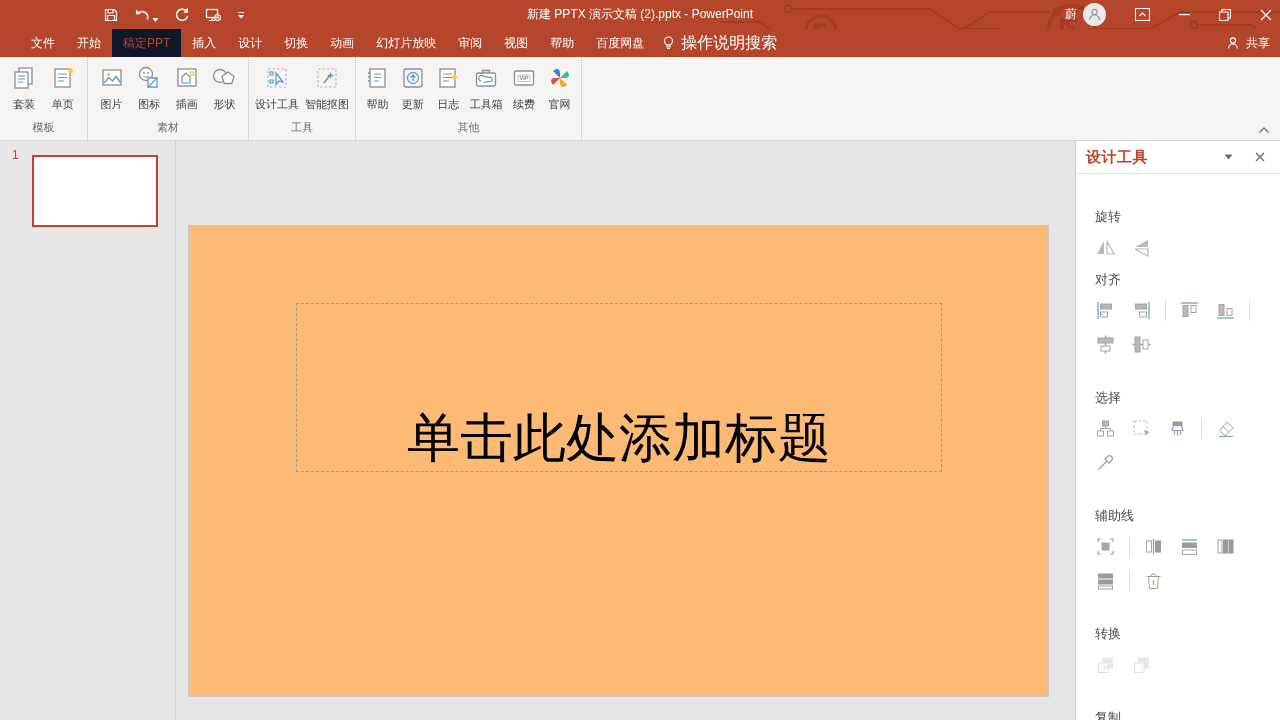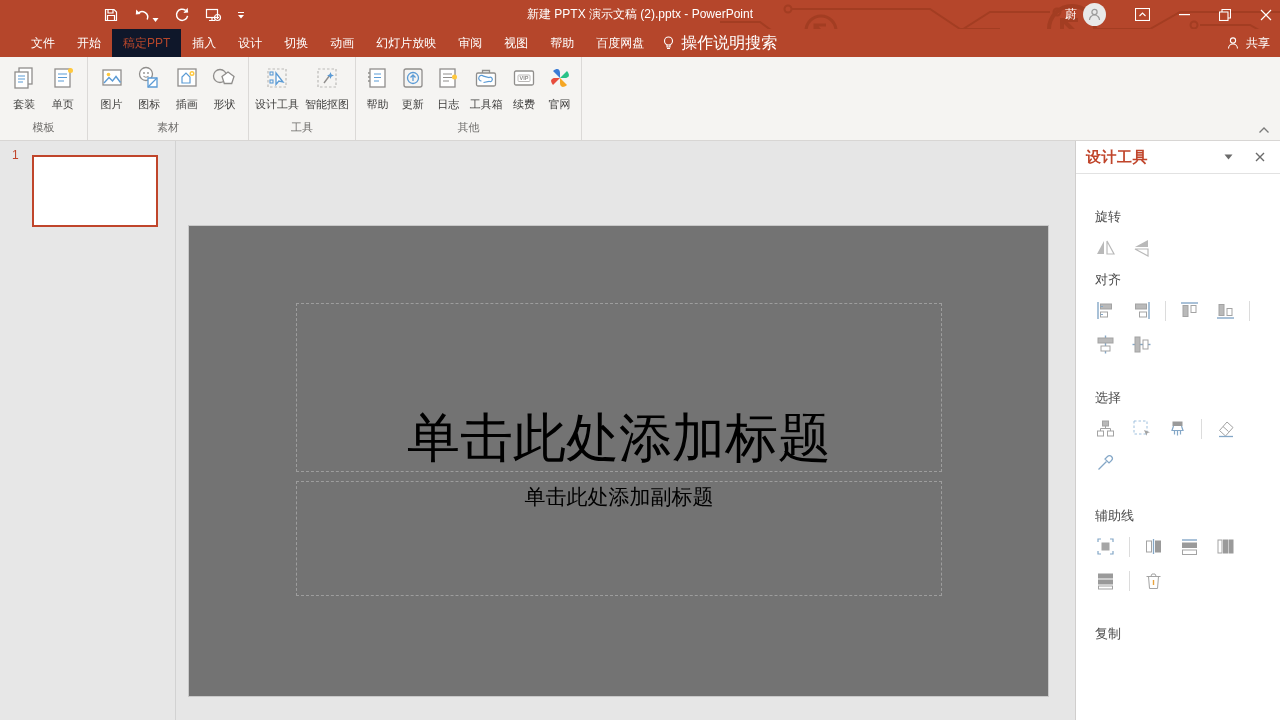--- a/index.html
+++ b/index.html
@@ -36,21 +36,21 @@
   .rbtn .rlabel { font-size:11px; color:#3f3e3d; margin-top:5px; white-space:nowrap; }
   .rgroup-label { text-align:center; font-size:11px; color:#6e6c6a; padding:1px 6px 5px; }
   .ribbon-collapse { position:absolute; right:10px; bottom:6px; }
 
   
   .main { flex:1; display:flex; min-height:0; }
   .thumbs { width:176px; background:#E7E7E7; border-right:1px solid #d2d2d2; position:relative; }
   .slide-num { position:absolute; left:12px; top:7px; color:#C0452B; font-size:12px; }
   .thumb { position:absolute; left:32px; top:14px; width:126px; height:72px; background:#fff; border:2px solid #C0452B; }
   .canvas { flex:1; position:relative; }
-  .slide { position:absolute; left:12px; top:84px; width:861px; height:472px; background:#737373; border:1px solid #c9c9c9; }
+  .slide { position:absolute; left:12px; top:84px; width:861px; height:472px; background:#fdba74; border:1px solid #c9c9c9; }
   .ph { position:absolute; border:1px dashed #9d9d9d; }
   .ph-title { left:107px; top:77px; width:646px; height:169px; display:flex; align-items:flex-end; justify-content:center; padding-bottom:2px; }
   .ph-title .t { font-size:53px; color:#000; line-height:1.15; white-space:nowrap; }
   .ph-sub { left:107px; top:255px; width:646px; height:115px; display:flex; align-items:flex-start; justify-content:center; padding-top:1px; }
   .ph-sub .t { font-size:21px; color:#000; }
 
   
   .panel { width:205px; background:#fff; border-left:1px solid #d0cecd; display:flex; flex-direction:column; overflow:hidden; }
   .panel-header { height:33px; display:flex; align-items:center; padding:0 10px; border-bottom:1px solid #e2e2e2; flex:0 0 auto; }
   .panel-title { color:#C0452B; font-size:15px; font-weight:bold; letter-spacing:0.5px; }
@@ -377,23 +377,20 @@
   <div class="main">
     <div class="thumbs">
       <span class="slide-num">1</span>
       <div class="thumb"></div>
     </div>
     <div class="canvas">
       <div class="slide">
         <div class="ph ph-title">
           <span class="t">单击此处添加标题</span>
         </div>
-        <div class="ph ph-sub">
-          <span class="t">单击此处添加副标题</span>
-        </div>
       </div>
     </div>
     <div class="panel">
       <div class="panel-header">
         <span class="panel-title">设计工具</span>
         <span class="panel-hbtns">
           <span>
             <svg width="9" height="6" viewBox="0 0 9 6">
                 <polygon points="0.5,0.5 8.5,0.5 4.5,5.5" fill="#6b6b6b"></polygon>
               </svg>
@@ -562,19 +559,40 @@
                 <svg width="21" height="21" viewBox="0 0 21 21" fill="none" stroke="#a3a3a3">
                   <path d="M5.5 6.5 h10 l-1 12 h-8 z"></path>
                   <line x1="3.5" y1="6.5" x2="17.5" y2="6.5"></line>
                   <path d="M8 6 l1-2 h3 l1 2"></path>
                   <path d="M10.5 10 v5" stroke="#e8a33d" stroke-width="1.4"></path>
                 </svg>
               </span>
             </div>
           </div>
           <div class="psection">
+            <div class="plabel">转换</div>
+            <div class="picon-row">
+              <span class="picon" style="opacity: 0.6;">
+                <svg width="21" height="21" viewBox="0 0 21 21" fill="none">
+                  <rect x="7" y="3.5" width="11" height="11" fill="#d9d9d9"></rect>
+                  <rect x="3.5" y="9" width="9.5" height="9.5" fill="#fff" stroke="#cfcfcf"></rect>
+                  <text x="8.2" y="16.5" font-size="6.5" fill="#c4c4c4" font-family="Liberation Sans,sans-serif">P</text>
+                  <path d="M3.5 13 v3 l2 -1" stroke="#cfcfcf"></path>
+                </svg>
+              </span>
+              <span class="picon" style="opacity: 0.6;">
+                <svg width="21" height="21" viewBox="0 0 21 21" fill="none">
+                  <rect x="7" y="3.5" width="11" height="11" fill="#d9d9d9"></rect>
+                  <rect x="3.5" y="9" width="9.5" height="9.5" fill="#fff" stroke="#cfcfcf"></rect>
+                  <text x="8.2" y="16.5" font-size="6.5" fill="#c4c4c4" font-family="Liberation Sans,sans-serif">J</text>
+                  <path d="M3.5 13 v3 l2 -1" stroke="#cfcfcf"></path>
+                </svg>
+              </span>
+            </div>
+          </div>
+          <div class="psection">
             <div class="plabel">复制</div>
           </div>
         </div>
     </div>
   </div>
 
 </div>
 
 </body></html>

